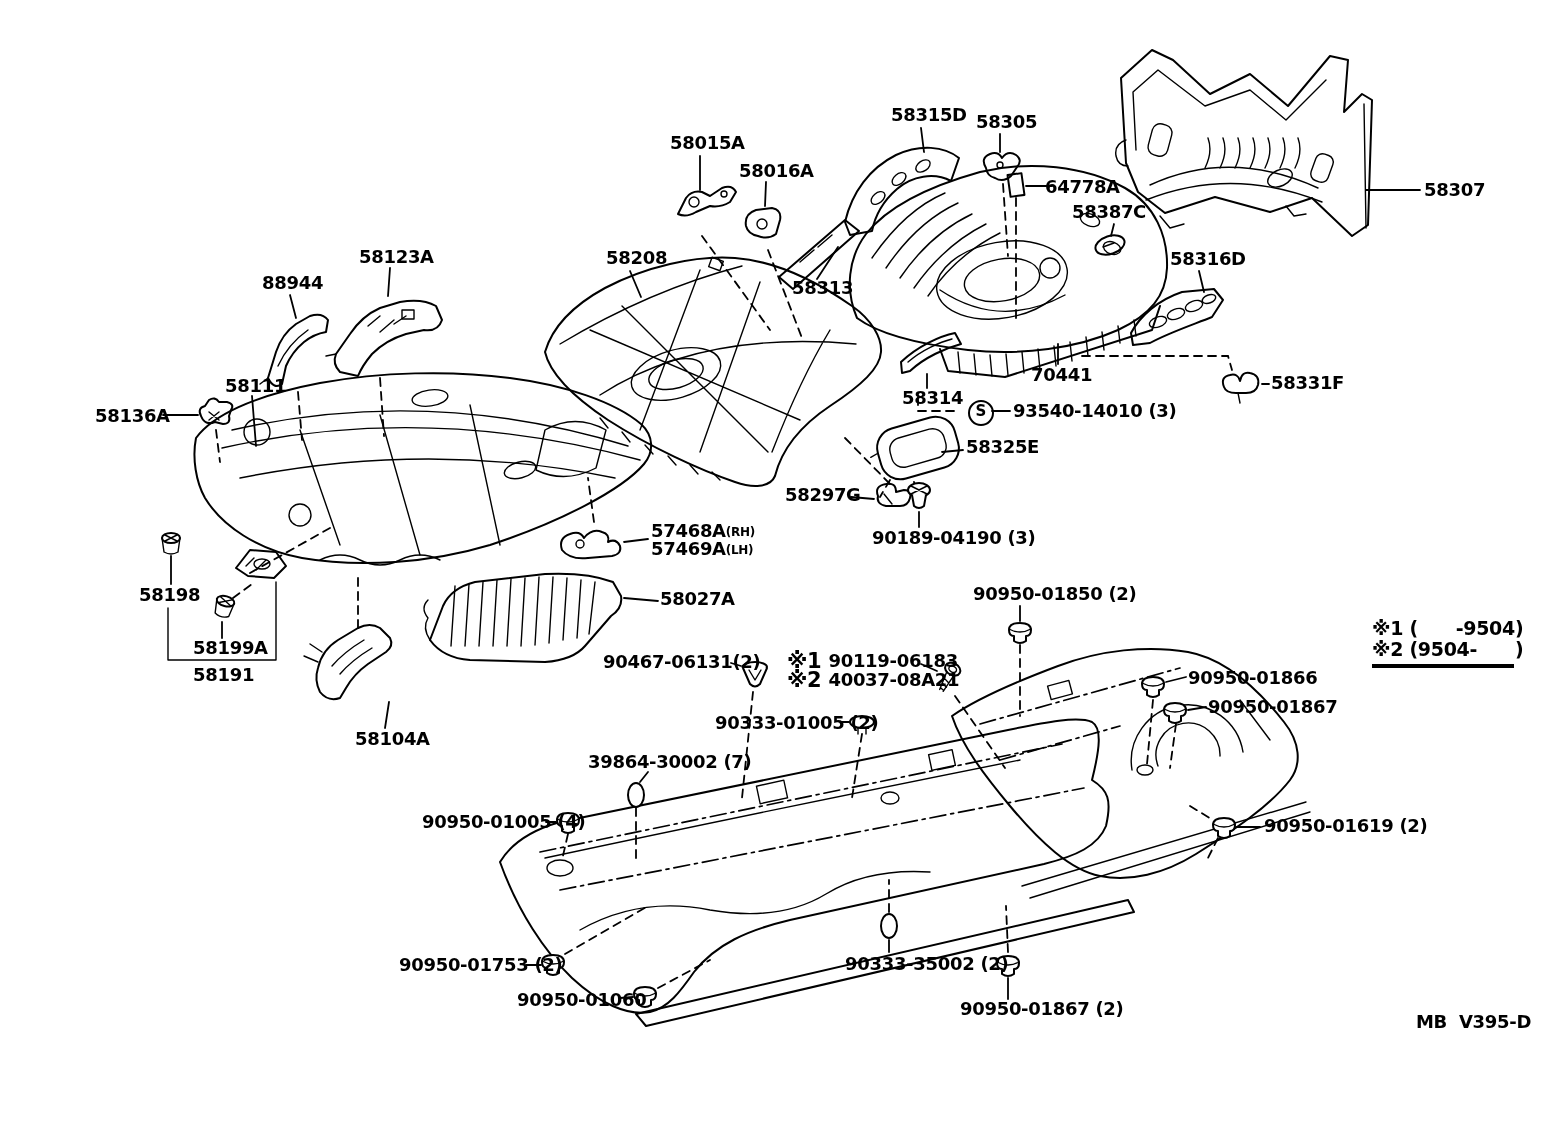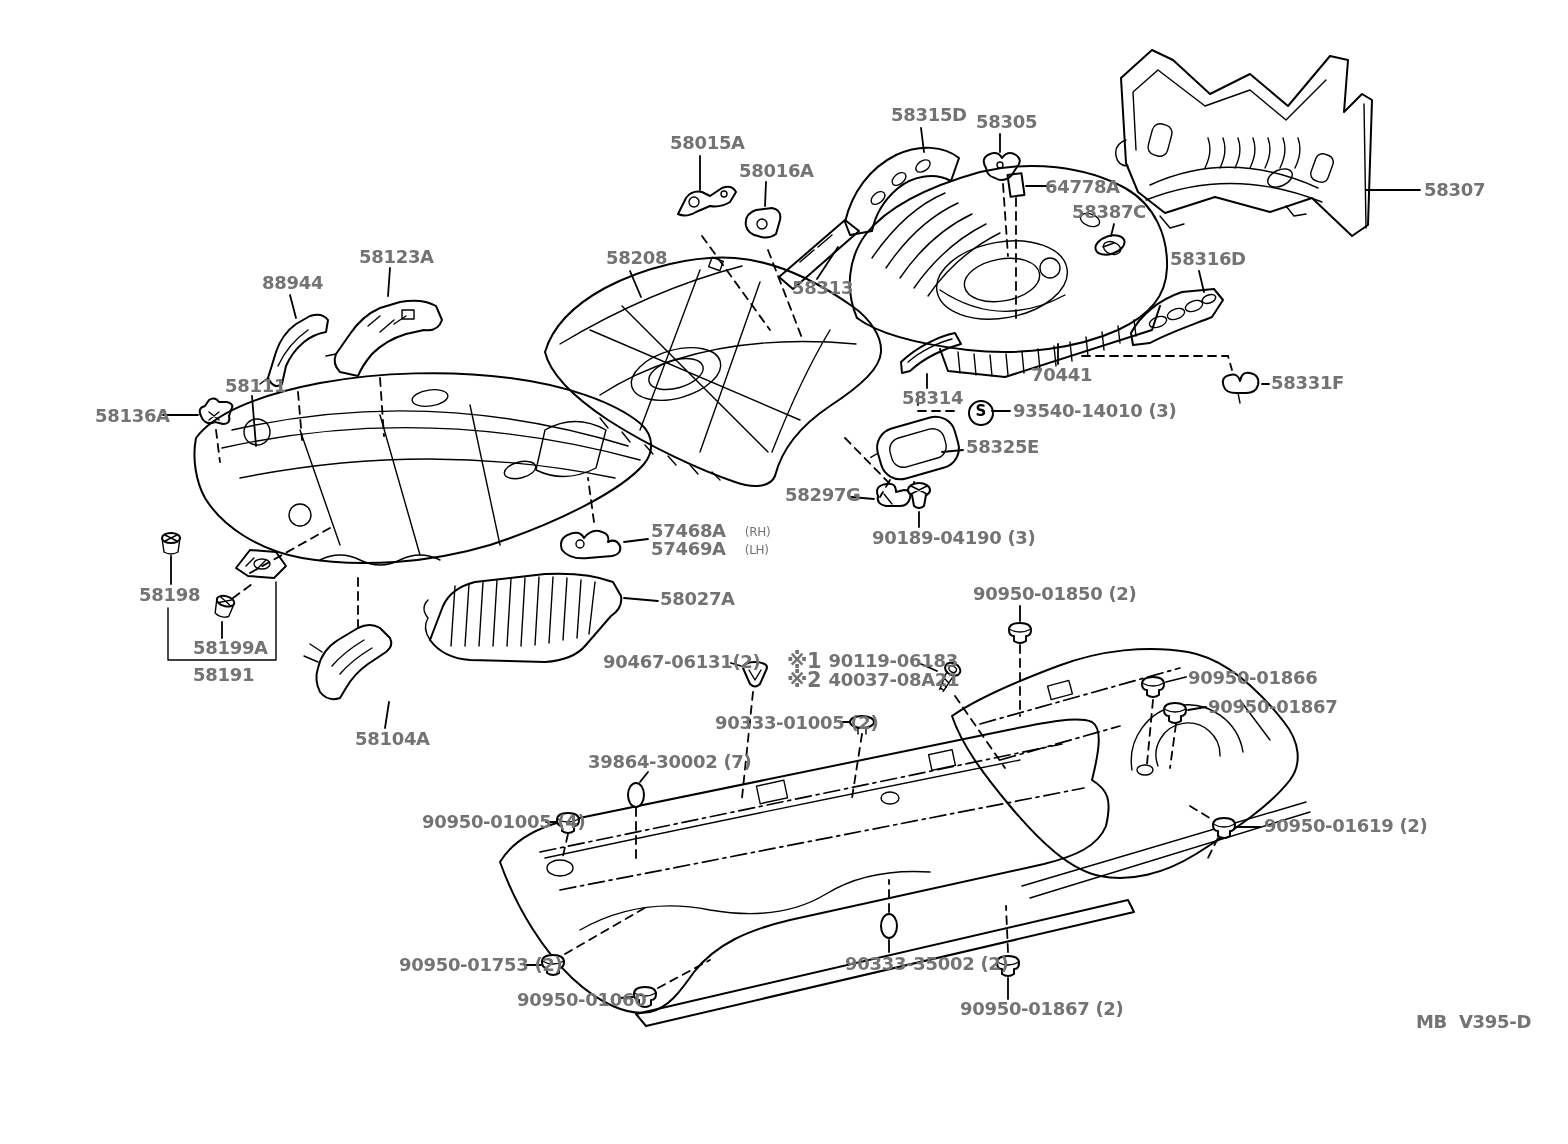--- a/index.html
+++ b/index.html
@@ -1,21 +1,21 @@
 <!DOCTYPE html>
 <html><head>
 <meta charset="utf-8">
 <style>
   html,body{margin:0;padding:0;background:#fff;}
   #stage{position:relative;width:1568px;height:1144px;background:#fff;overflow:hidden;
          font-family:"DejaVu Sans",sans-serif;}
   #art{position:absolute;left:0;top:0;}
-  .lbl{position:absolute;font:700 18px "DejaVu Sans",sans-serif;color:#737373;
+  .lbl{position:absolute;font:700 18px "DejaVu Sans",sans-serif;color:#000000;
        letter-spacing:-0.3px;white-space:nowrap;line-height:1.05;}
-  .lbl .suf{font-size:12px;font-weight:400;margin-left:19px;vertical-align:1px;}
+  .lbl .suf{font-size:12px;font-weight:700;margin-left:0;vertical-align:1px;}
   .lbl .ref{font-size:21px;margin-right:7px;vertical-align:-1px;}
   .legend{position:absolute;font:700 19px "DejaVu Sans",sans-serif;color:#000;
           letter-spacing:-0.3px;white-space:nowrap;line-height:1.12;}
   .legend-rule{height:4px;background:#000;margin-top:3px;width:142px;}
   .s-sym{position:absolute;width:22px;height:22px;border:2px solid #000;border-radius:50%;
          text-align:center;line-height:21px;font:700 15px "DejaVu Sans",sans-serif;color:#000;}
   .ln{fill:none;stroke:#000;stroke-width:2;stroke-linejoin:round;stroke-linecap:round;}
   .th{fill:none;stroke:#000;stroke-width:1.4;stroke-linejoin:round;stroke-linecap:round;}
   .ldr{fill:none;stroke:#000;stroke-width:1.8;stroke-linecap:round;}
   .dash{fill:none;stroke:#000;stroke-width:1.8;stroke-dasharray:8 6;stroke-linecap:round;}
@@ -423,15 +423,20 @@
   <div class="lbl" style="left:1208px;top:698px">90950-01867</div>
   <div class="lbl" style="left:715px;top:714px">90333-01005 (2)</div>
   <div class="lbl" style="left:588px;top:753px">39864-30002 (7)</div>
   <div class="lbl" style="left:422px;top:813px">90950-01005 (4)</div>
   <div class="lbl" style="left:1264px;top:817px">90950-01619 (2)</div>
   <div class="lbl" style="left:399px;top:956px">90950-01753 (2)</div>
   <div class="lbl" style="left:845px;top:955px">90333-35002 (2)</div>
   <div class="lbl" style="left:517px;top:991px">90950-01060</div>
   <div class="lbl" style="left:960px;top:1000px">90950-01867 (2)</div>
 
+  <div class="legend" style="left:1372px;top:618px">
+    <div>※1 (&nbsp;&nbsp;&nbsp;&nbsp;&nbsp;&nbsp;-9504)</div>
+    <div>※2 (9504-&nbsp;&nbsp;&nbsp;&nbsp;&nbsp;&nbsp;)</div>
+    <div class="legend-rule"></div>
+  </div>
 
   <div class="lbl" style="left:1416px;top:1013px">MB&nbsp;&nbsp;V395-D</div>
 </div>
 
 </body></html>

